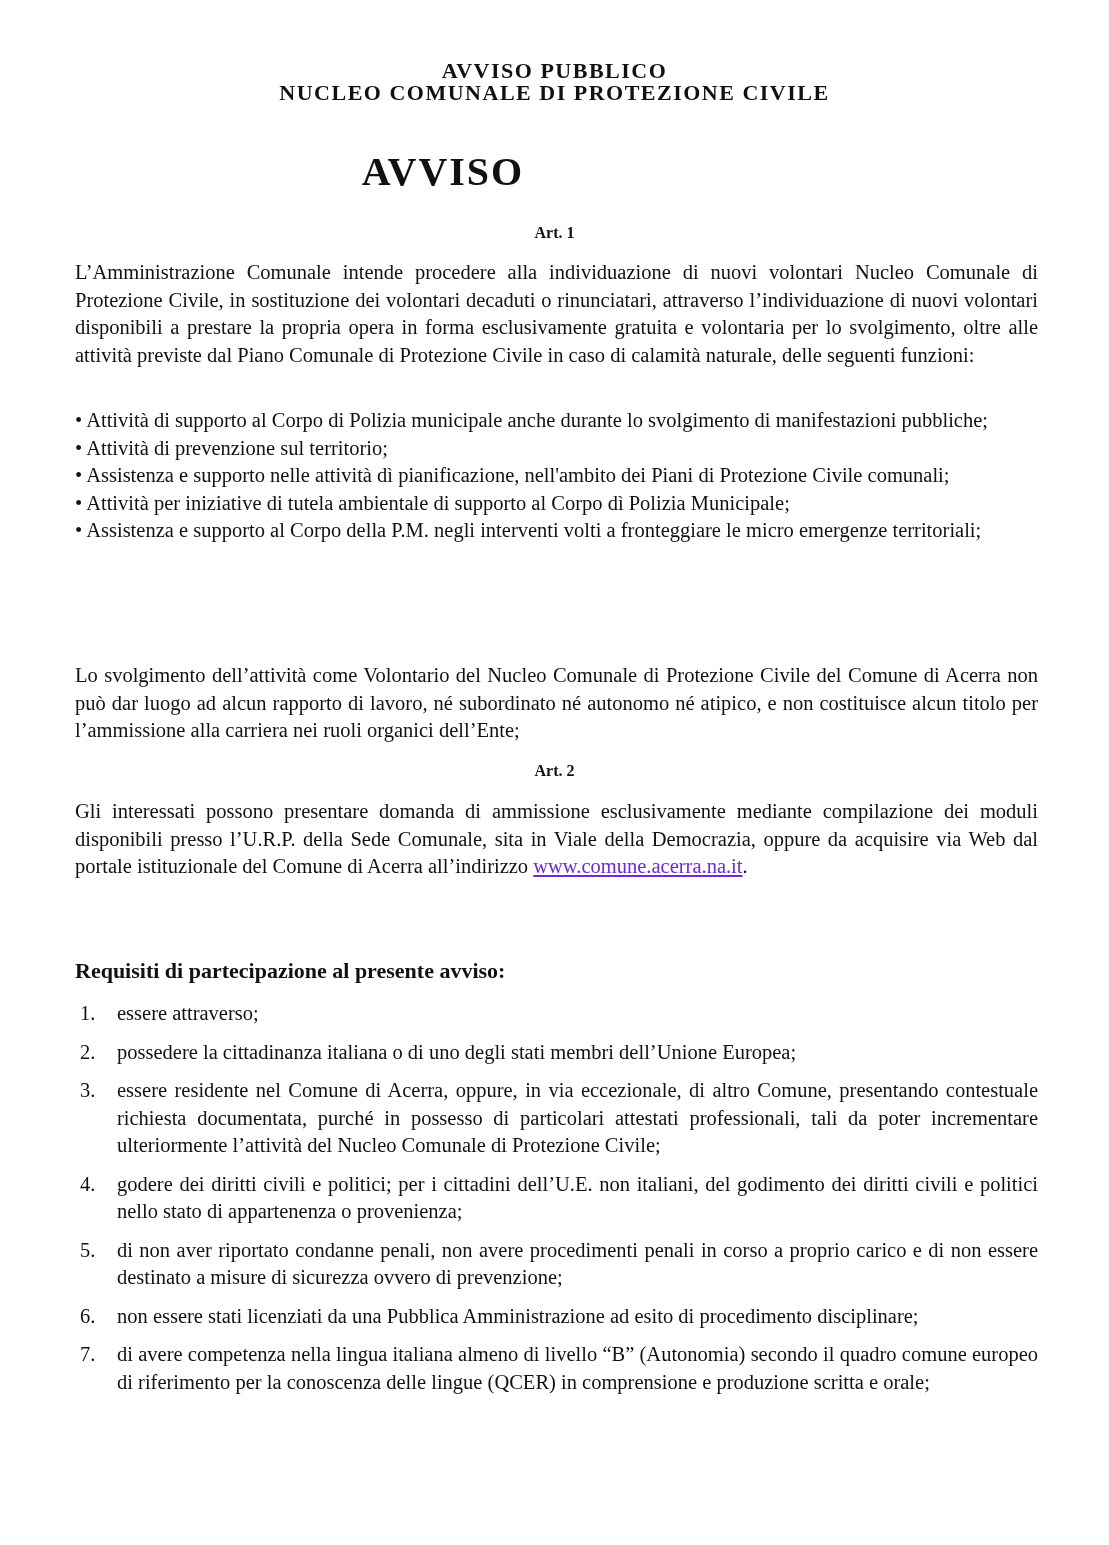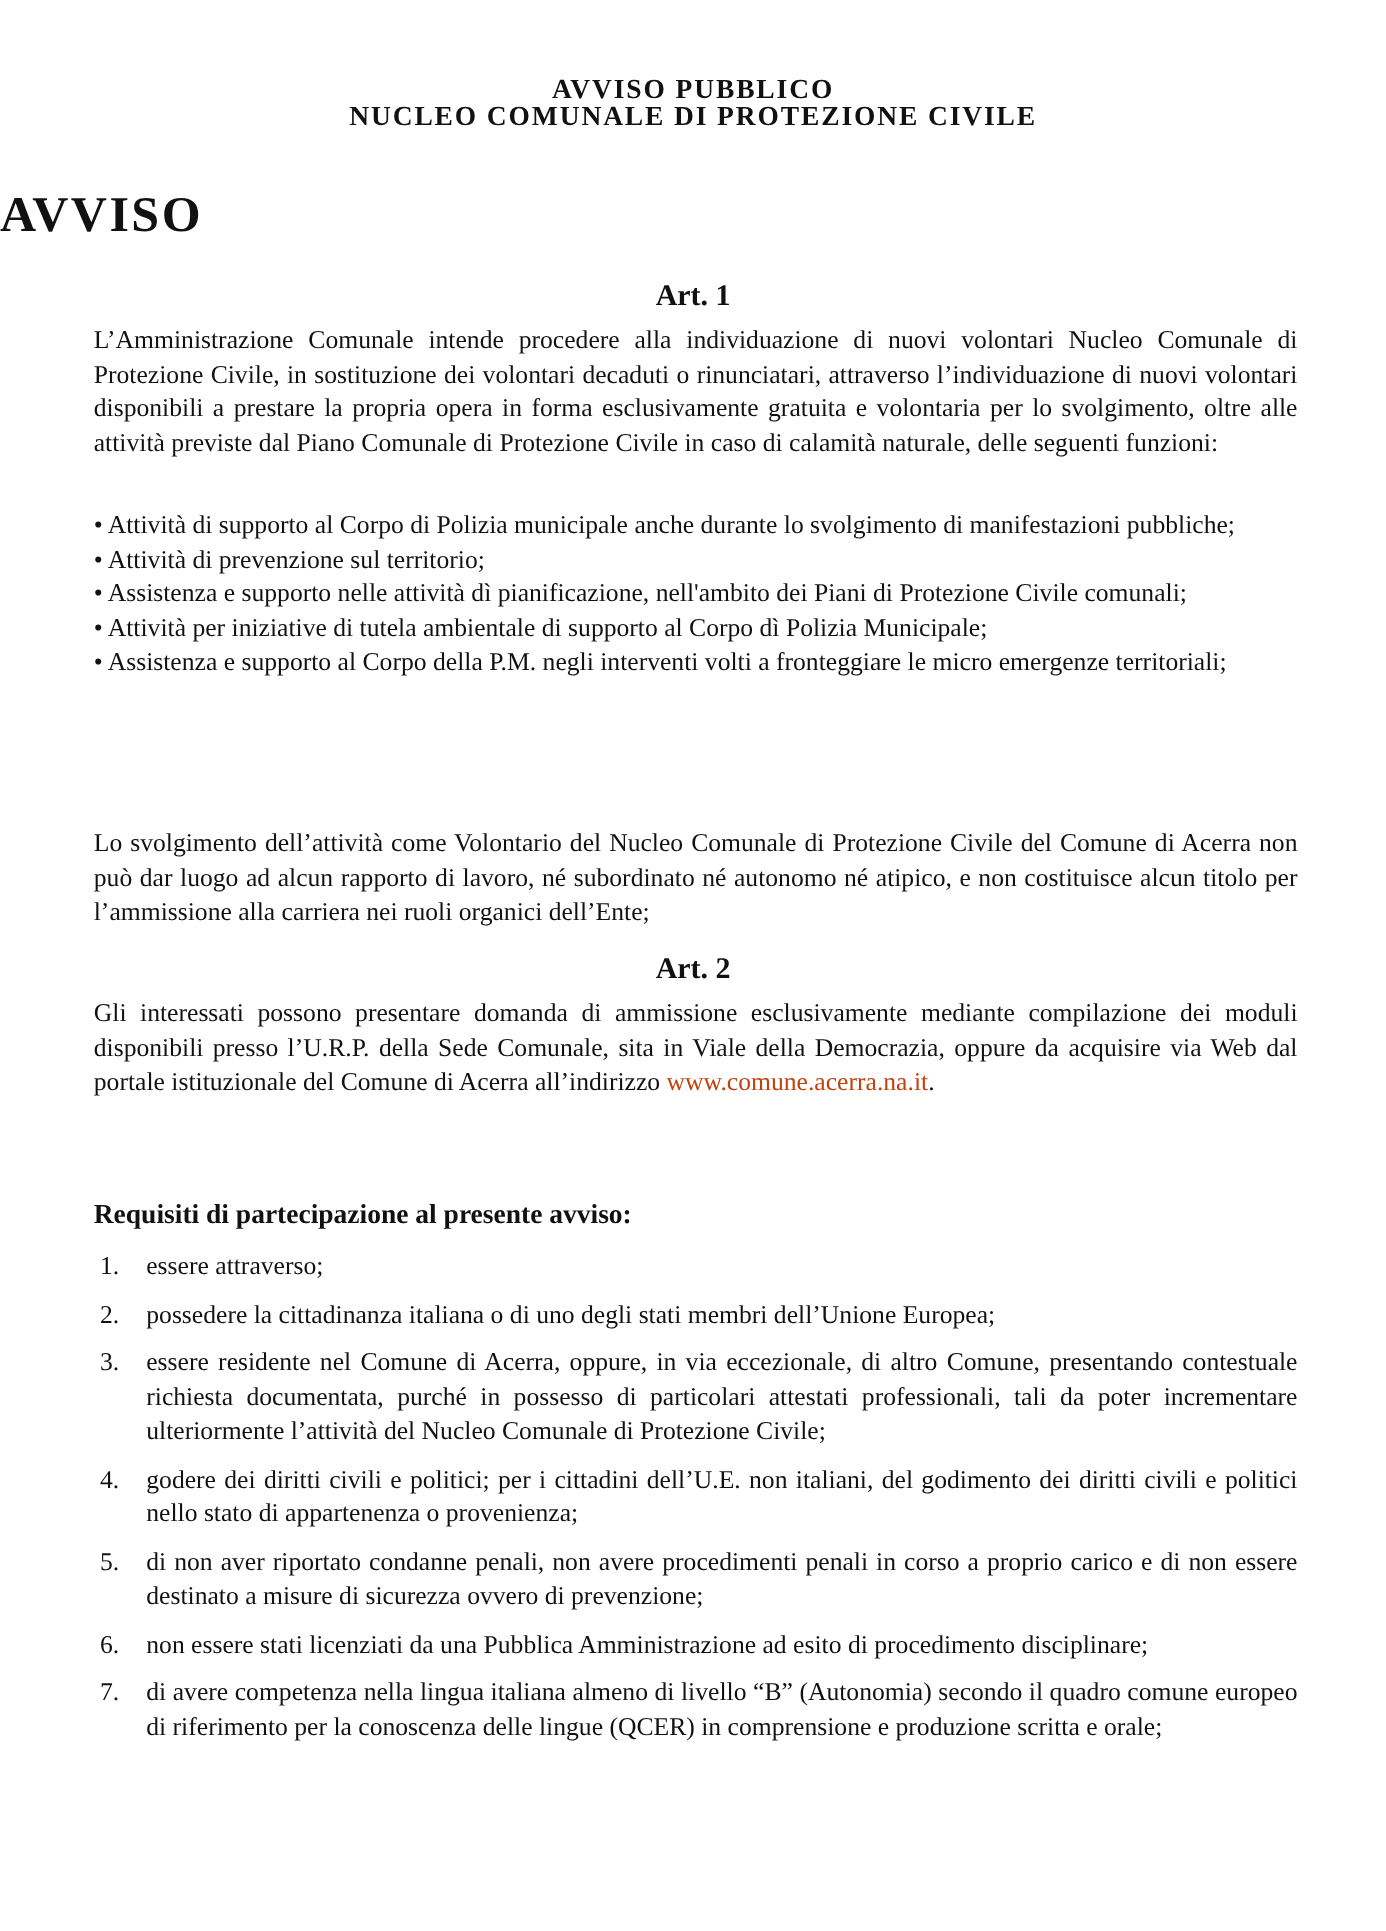--- a/index.html
+++ b/index.html
@@ -9,45 +9,45 @@
       color: #111111;
     }
     .page { position: relative; width: 1109px; height: 1545px; }
     .head1 {
       position: absolute; left: 0; width: 1109px; text-align: center;
       font-weight: bold; font-size: 22px; letter-spacing: 1.5px;
     }
     .h-a { top: 58px; }
     .h-b { top: 80px; }
     .title-big {
-      position: absolute; left: 0; width: 886px; top: 148px; text-align: left;
+      position: absolute; left: 0; width: 886px; top: 148px; text-align: center;
       font-weight: bold; font-size: 40px; letter-spacing: 2px;
     }
     .art {
       position: absolute; left: 0; width: 1109px; text-align: center;
-      font-weight: bold; font-size: 24px;
+      font-weight: bold; font-size: 16px;
     }
     .para {
       position: absolute; left: 75px; width: 963px;
       font-size: 20.5px; line-height: 27.5px; text-align: justify;
     }
     .bullets { position: absolute; left: 75px; width: 963px; top: 407px; }
     .bullet {
       font-size: 20.5px; line-height: 27.5px; text-align: justify; margin-bottom: 0;
     }
     .req-title {
       position: absolute; left: 75px; top: 958px; font-weight: bold; font-size: 22px;
     }
     .req-list { position: absolute; left: 75px; width: 963px; top: 1000px; }
     .req-item {
       display: flex; font-size: 20.5px; line-height: 27.5px; margin-bottom: 11px;
     }
     .req-num { width: 42px; flex: 0 0 42px; padding-left: 5px; box-sizing: border-box; }
     .req-text { flex: 1; text-align: justify; }
-    a.link { color: #c2410c; }
+    a.link { color: #6d28d9; text-decoration: underline; }
   </style>
 </head>
 <body>
 
 <div class="page">
 
   <div class="head1 h-a">AVVISO PUBBLICO</div>
   <div class="head1 h-b">NUCLEO COMUNALE DI PROTEZIONE CIVILE</div>
   <div class="title-big">AVVISO</div>
 

